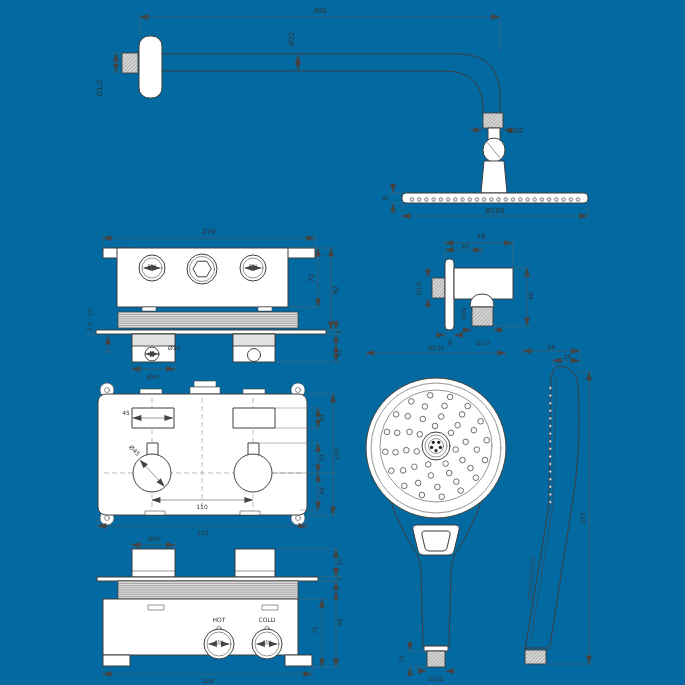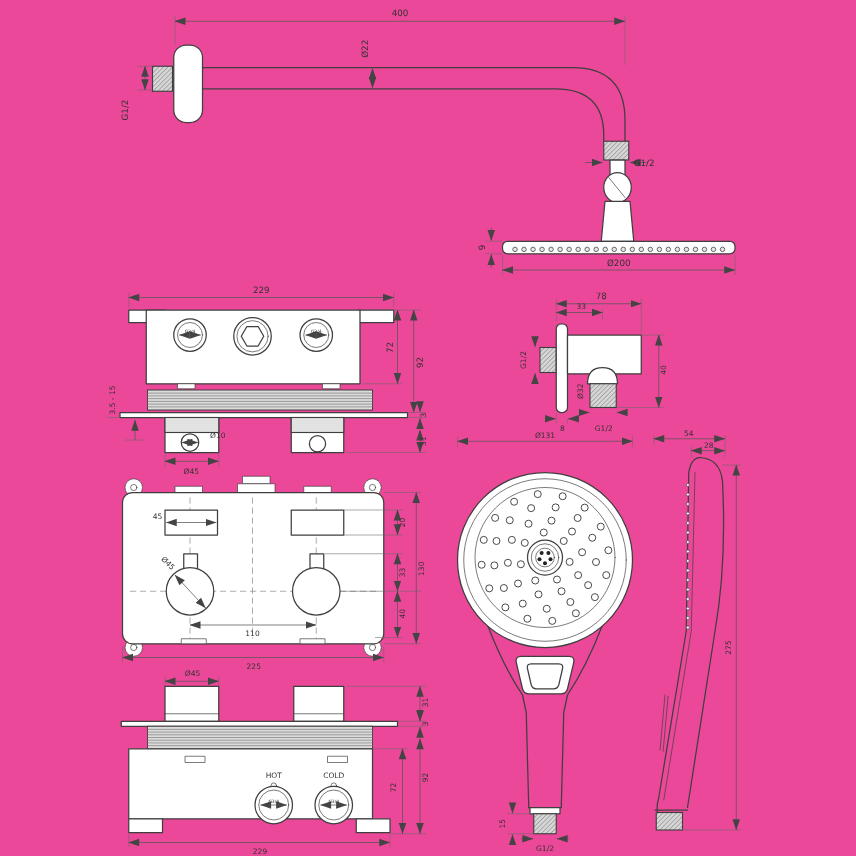--- a/index.html
+++ b/index.html
@@ -1,16 +1,16 @@
 <!DOCTYPE html>
 <html><head>
 <meta charset="utf-8">
 <style>
   html,body{margin:0;padding:0;background:#f4f4f4;}
-  .stage{width:685px;height:685px;background:#ec4899;position:relative;margin:0 auto;
+  .stage{width:685px;height:685px;background:#0369a1;position:relative;margin:0 auto;
          font-family:"DejaVu Sans",sans-serif;}
   svg{display:block;}
   .ln{fill:none;stroke:#3f3f3f;stroke-width:1;stroke-linejoin:round;stroke-linecap:round;}
   .lnf{fill:#ffffff;stroke:#3f3f3f;stroke-width:1;stroke-linejoin:round;}
   .thin{stroke-width:0.55;}
   .gray{fill:#e2e2e2;stroke:#3f3f3f;stroke-width:0.9;}
   .dim{fill:none;stroke:#555;stroke-width:0.6;}
   .ext{fill:none;stroke:#6a6a6a;stroke-width:0.45;}
   .cl{fill:none;stroke:#7a7a7a;stroke-width:0.5;stroke-dasharray:5 3;}
   .dt{font-size:7px;fill:#333;}

